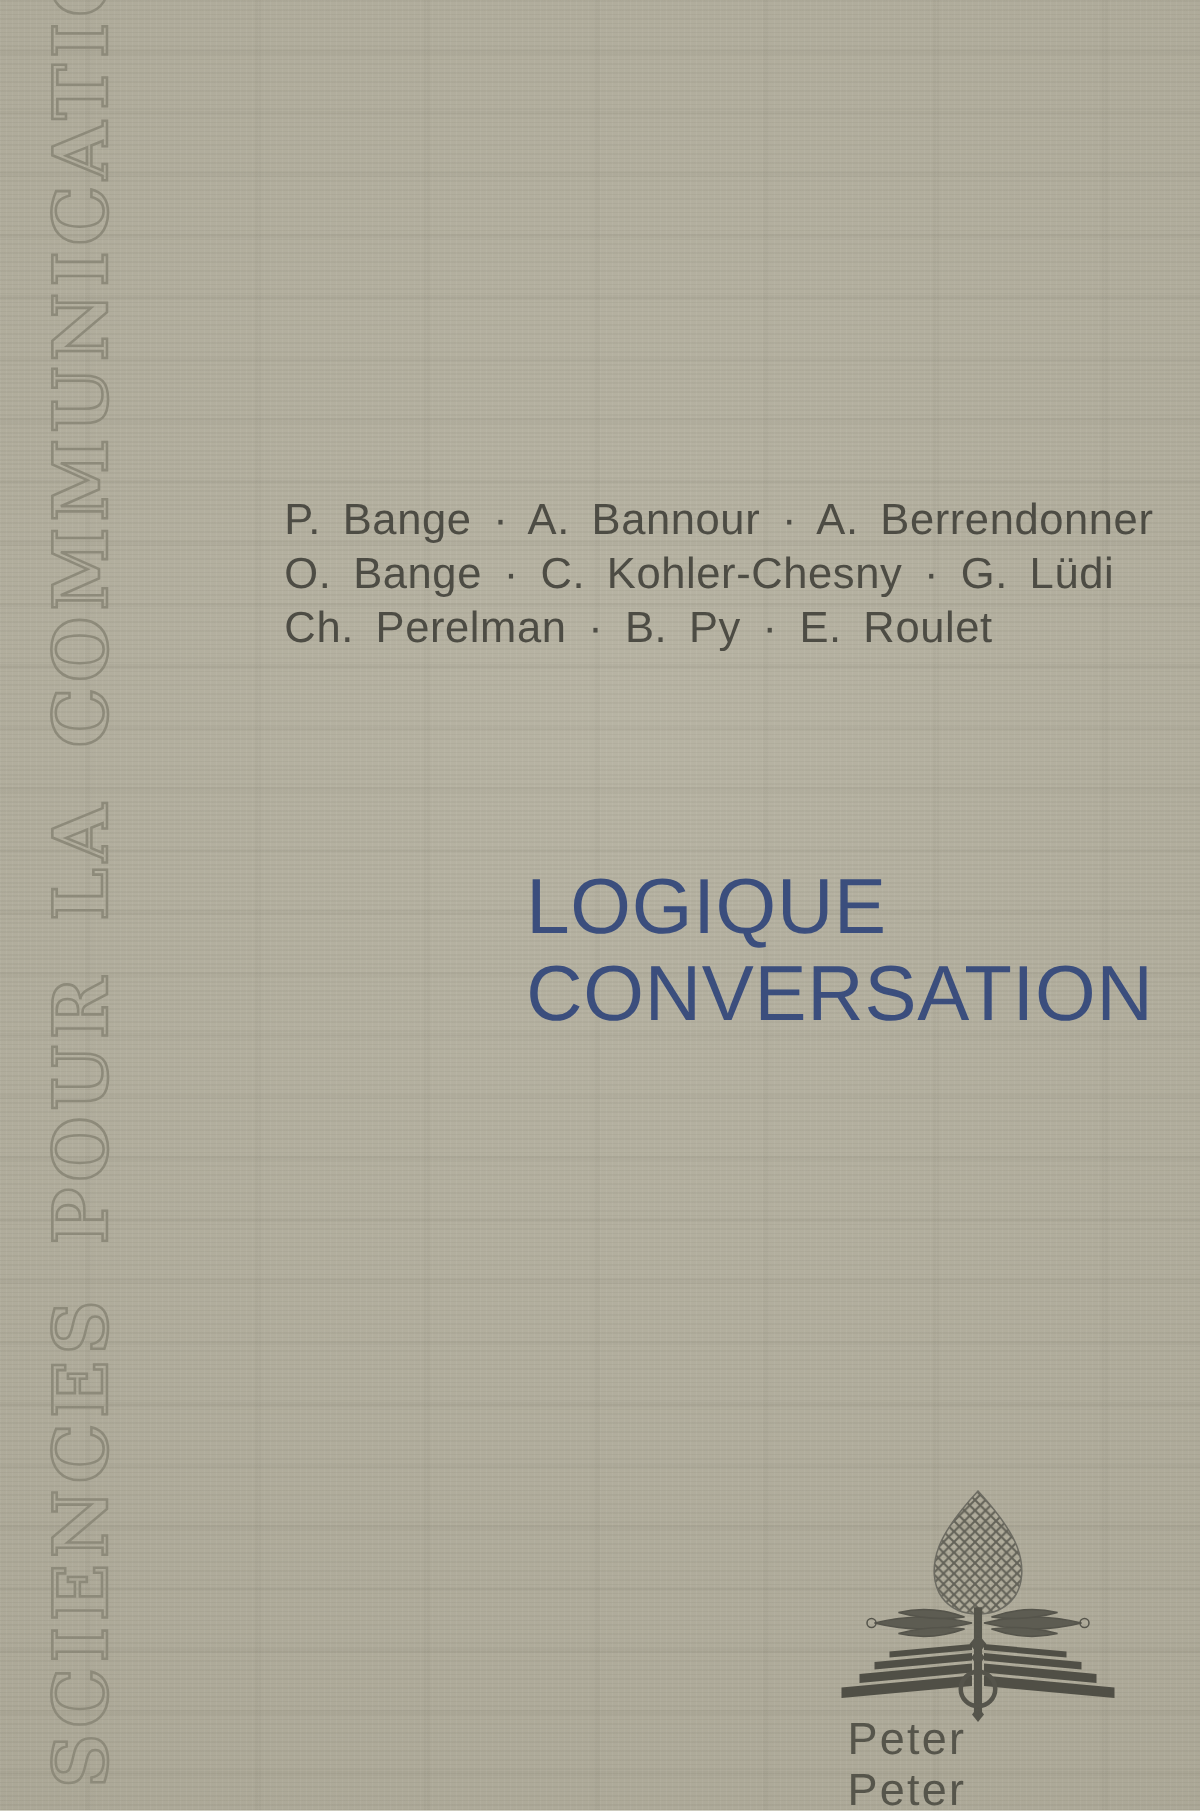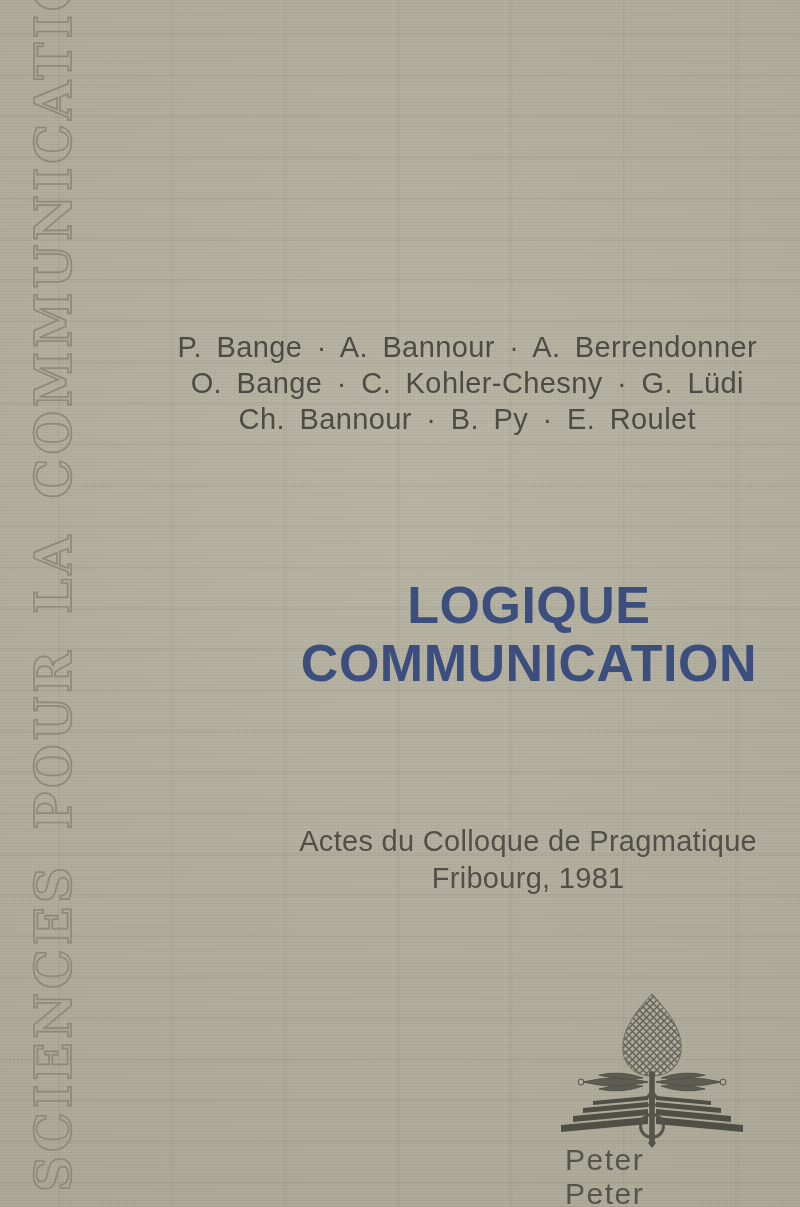--- a/index.html
+++ b/index.html
@@ -30,36 +30,36 @@
     font-family: "DejaVu Serif", serif;
     font-weight: bold;
     font-size: 50px;
     line-height: 60px;
     letter-spacing: 4px;
     word-spacing: 12px;
     color: transparent;
     -webkit-text-stroke: 1.7px #8d8a7a;
   }
 
-  .right-col-text { position: absolute; right: 43px; text-align: center; }
+  .right-col-text { position: absolute; right: 31px; text-align: left; }
 
   .authors {
     top: 329px;
     font-size: 29px;
     line-height: 36px;
     color: #4d4c44;
     letter-spacing: 0.4px;
     word-spacing: 6px;
   }
 
   .title {
     top: 576px;
     font-size: 52px;
     line-height: 58px;
-    font-weight: bold;
+    font-weight: normal;
     letter-spacing: 0.5px;
     color: #3b4e7d;
   }
 
   .subtitle {
     top: 823px;
     font-size: 29px;
     line-height: 37px;
     color: #514f47;
     letter-spacing: 0.3px;
@@ -88,32 +88,28 @@
 </head>
 <body>
 
 <div class="cover">
 
   <div class="spine-text">SCIENCES POUR LA COMMUNICATION</div>
 
   <div class="right-col-text authors">
     <div>P. Bange · A. Bannour · A. Berrendonner</div>
     <div>O. Bange · C. Kohler-Chesny · G. Lüdi</div>
-    <div>Ch. Bannour · B. Py · E. Roulet</div>
+    <div>Ch. Perelman · B. Py · E. Roulet</div>
   </div>
 
   <div class="right-col-text title">
     <div>LOGIQUE</div>
-    <div>COMMUNICATION</div>
+    <div>CONVERSATION</div>
   </div>
 
-  <div class="right-col-text subtitle">
-    <div>Actes du Colloque de Pragmatique</div>
-    <div>Fribourg, 1981</div>
-  </div>
 
   <svg class="logo" viewBox="0 0 215 172" aria-hidden="true">
     <defs>
       <pattern id="hatch" width="7" height="7" patternUnits="userSpaceOnUse">
         <path d="M0,0 L7,7 M7,0 L0,7" stroke="#605f55" stroke-width="1.4" fill="none"></path>
       </pattern>
     </defs>
 
     <g>
       <path d="M107,8

